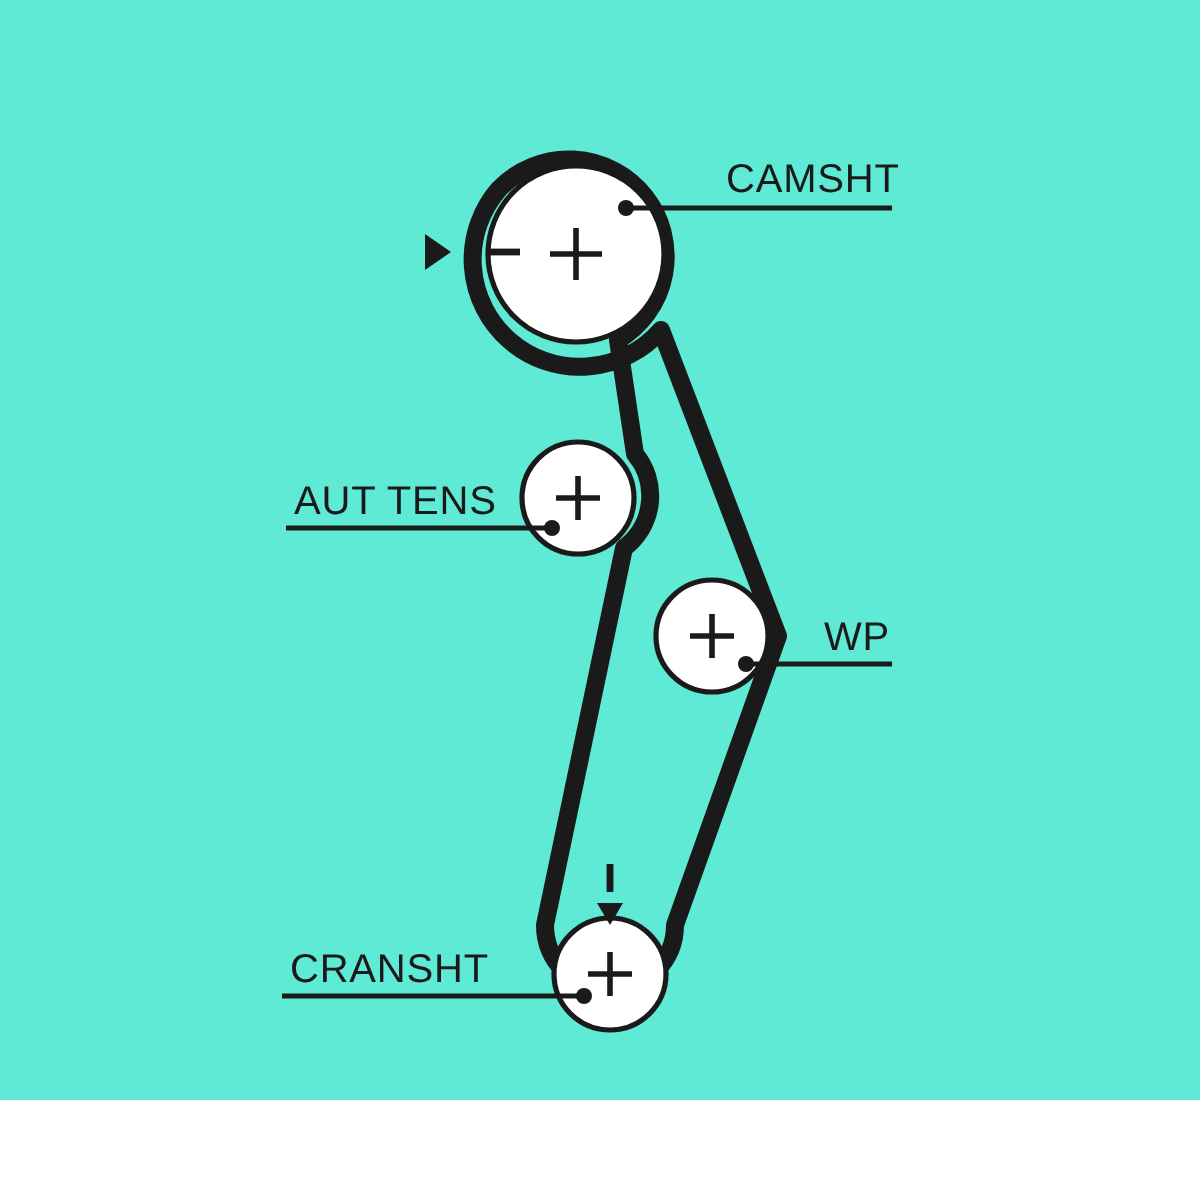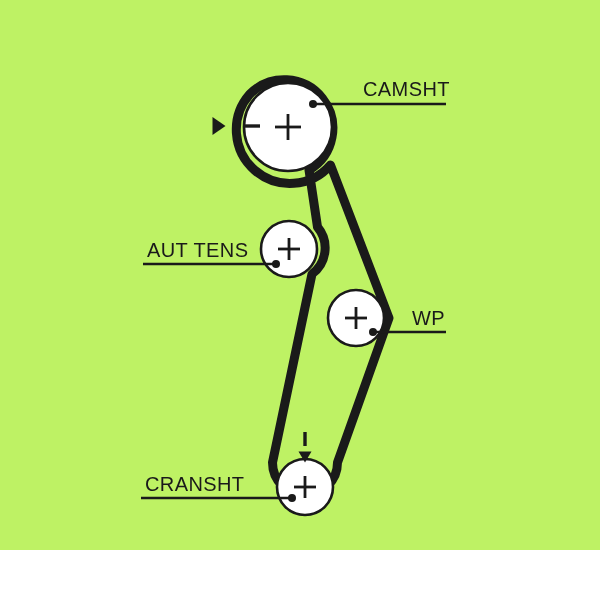--- a/index.html
+++ b/index.html
@@ -11,21 +11,21 @@
     width: 600px;
     height: 589px;
     font-family: "Liberation Sans", sans-serif;
     overflow: hidden;
     position: relative;
   }
   #diagram-root {
     position: relative;
     width: 600px;
     height: 550px;
-    background: #bef264;
+    background: #5eead4;
   }
   svg#timing-belt-svg {
     display: block;
     width: 600px;
     height: 589px;
   }
   .belt-path {
     fill: none;
     stroke: #1a1a1a;
     stroke-width: 9;

